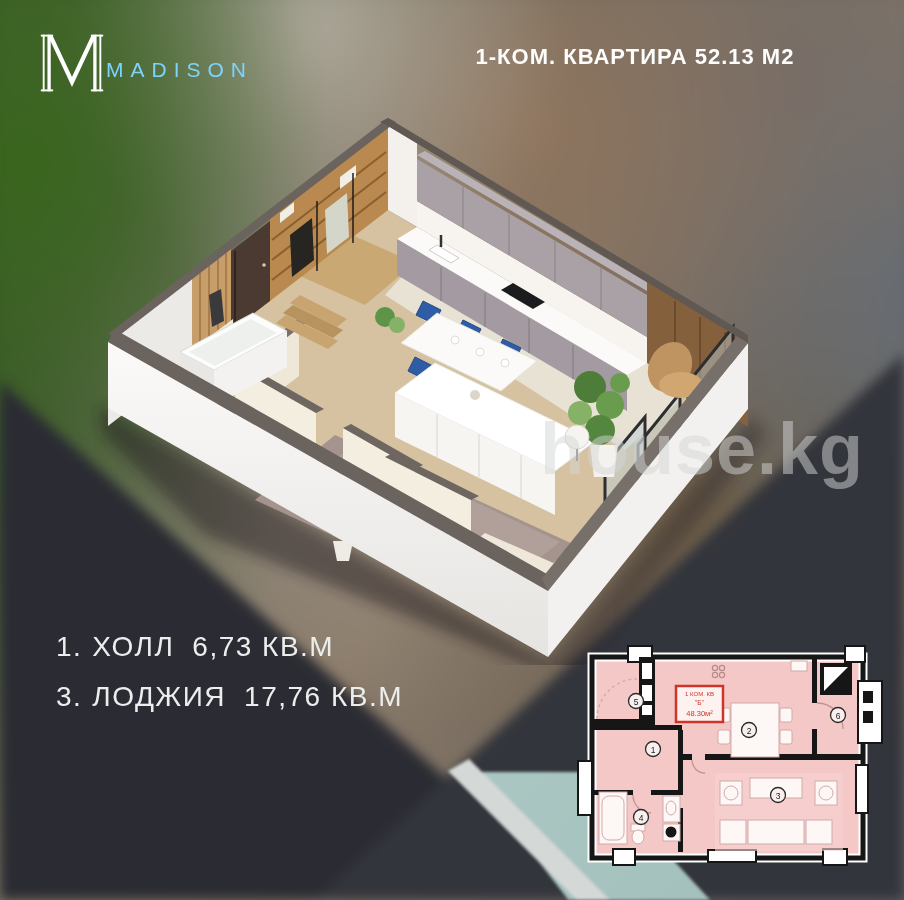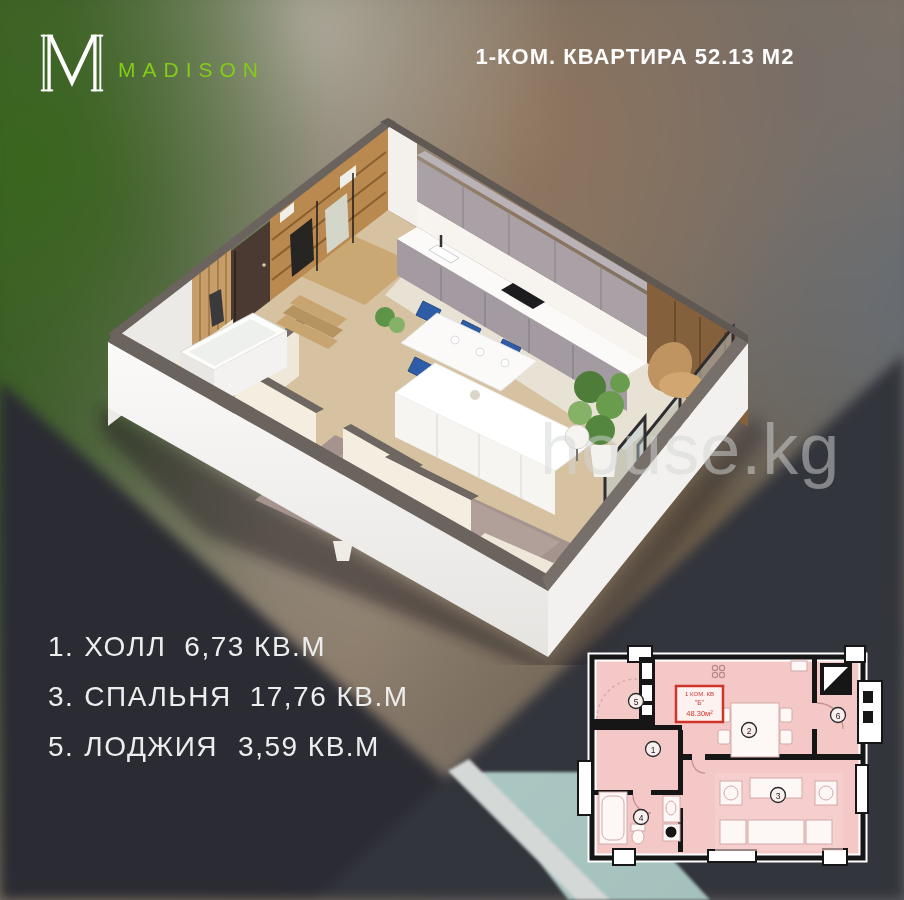--- a/index.html
+++ b/index.html
@@ -23,29 +23,29 @@
   .wedge-a{background:#2b2c33;clip-path:polygon(-60px 328px,650px 960px,-60px 960px);}
   .wedge-b{background:#33353c;clip-path:polygon(964px 298px,964px 960px,250px 960px);}
   .stripes{position:absolute;left:0;top:0;width:904px;height:900px;filter:blur(1.5px);}
   .stripe{position:absolute;left:0;top:0;width:904px;height:900px;}
   .stripe-teal{background:linear-gradient(135deg,#c6dcd7,#9fbdb9);
     clip-path:polygon(470px 772px,600px 941px,748px 941px,592px 772px);}
   .stripe-white{background:#d4d8d7;
     clip-path:polygon(448px 771px,469px 759px,709px 999px,688px 1011px);}
   
   .logo{position:absolute;left:38px;top:28px;display:flex;align-items:center;}
-  .brand-text{color:#84cc16;font-size:21px;letter-spacing:7px;margin-left:12px;margin-top:14px;}
+  .brand-text{color:#7dd3fc;font-size:21px;letter-spacing:7px;margin-top:14px;}
   .title{position:absolute;left:380px;top:44px;width:510px;text-align:center;color:#fdfdfd;
          font-size:22px;font-weight:bold;letter-spacing:1px;white-space:nowrap;}
   
   .render{position:absolute;left:85px;top:105px;width:720px;height:560px;}
-  .watermark{position:absolute;left:540px;top:408px;font-size:72px;font-weight:normal;
+  .watermark{position:absolute;left:540px;top:408px;font-size:72px;font-weight:bold;
              color:rgba(212,214,214,.5);letter-spacing:1px;}
   
-  .room-list{position:absolute;left:48px;top:622px;list-style:none;margin:0;padding:0;
+  .room-list{position:absolute;left:56px;top:622px;list-style:none;margin:0;padding:0;
              color:#eceeed;font-size:28px;letter-spacing:1.5px;}
   .room-list li{height:50px;line-height:50px;white-space:nowrap;}
   .room-list .num{margin-right:10px;}
   .room-list .area{margin-left:18px;}
   .room-list li:nth-child(3) .area{margin-left:20px;}
   
   .plan{position:absolute;left:575px;top:645px;width:330px;height:255px;}
   .plan text{font-family:"Liberation Sans",sans-serif;}
 </style>
 </head>
@@ -270,24 +270,21 @@
     <div class="brand-text">MADISON</div>
   </div>
 
   <div class="title">1-КОМ. КВАРТИРА 52.13 М2</div>
 
   <ul class="room-list">
     <li>
       <span class="num">1.</span><span class="name">ХОЛЛ</span><span class="area">6,73 КВ.М</span>
     </li>
     <li>
-      <span class="num">3.</span><span class="name">СПАЛЬНЯ</span><span class="area">17,76 КВ.М</span>
-    </li>
-    <li>
-      <span class="num">5.</span><span class="name">ЛОДЖИЯ</span><span class="area">3,59 КВ.М</span>
+      <span class="num">3.</span><span class="name">ЛОДЖИЯ</span><span class="area">17,76 КВ.М</span>
     </li>
   </ul>
 
   <svg class="plan" viewBox="0 0 330 255">
 
     <rect x="17" y="12" width="271" height="201" fill="#f3c8c7" stroke="#ffffff" stroke-width="9"></rect>
     <rect x="17" y="12" width="271" height="201" fill="none" stroke="#161616" stroke-width="5"></rect>
 
     <g fill="#ffffff" stroke="#161616" stroke-width="2">
       <rect x="53" y="1" width="24" height="16"></rect>

